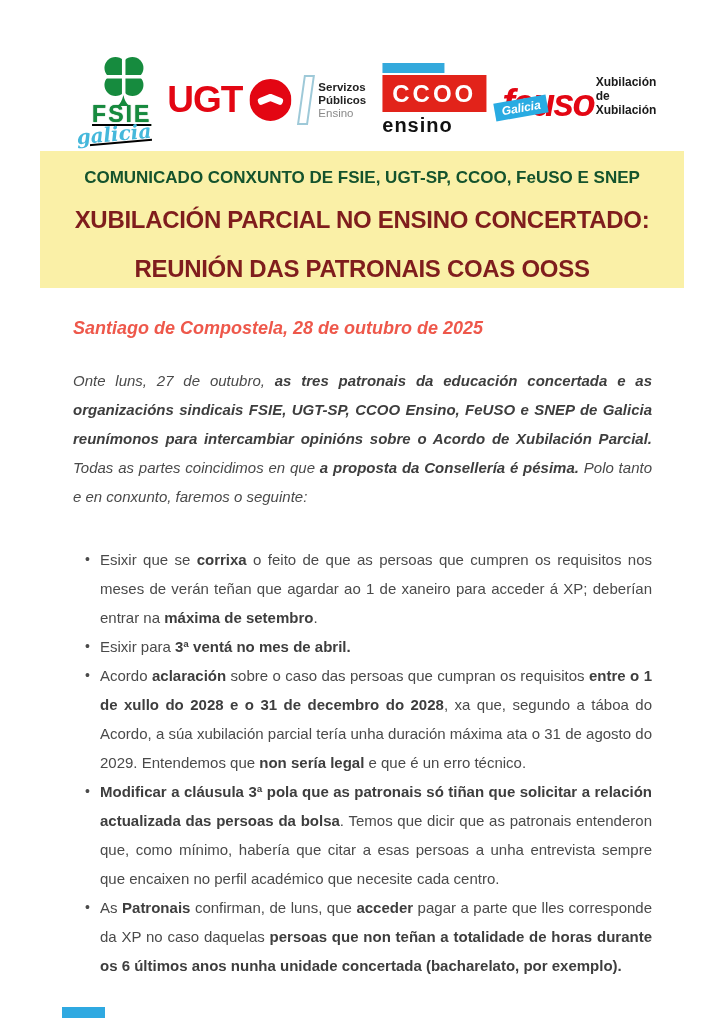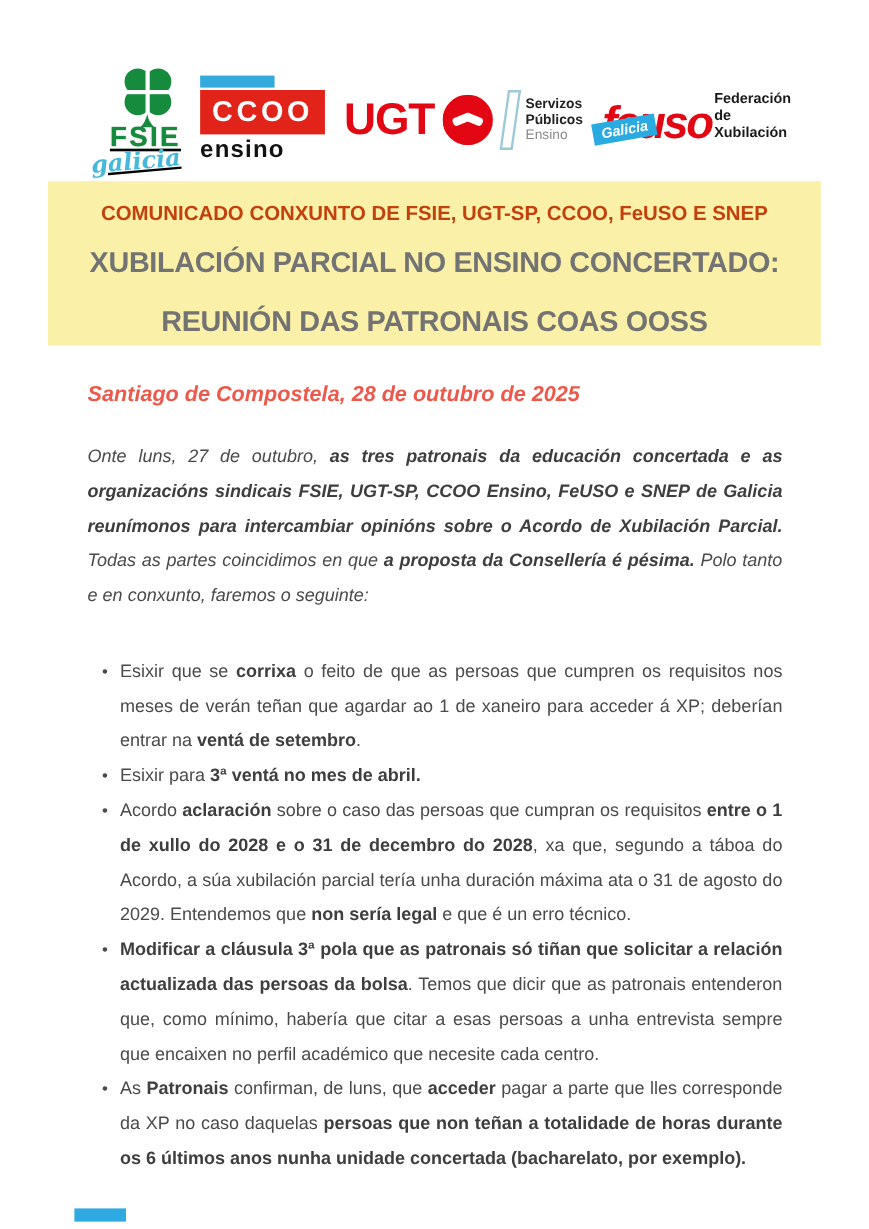--- a/index.html
+++ b/index.html
@@ -36,22 +36,22 @@
               font-weight:700;font-size:12px;padding:2px 7px;transform:rotate(-10deg);}
   .feuso-sub{font-weight:800;color:#1a1a1a;font-size:12px;line-height:14px;margin-bottom:8px;}
 
   .logo-snep{flex-direction:column;align-items:flex-start;}
   .snep-word{color:#7B519C;font-weight:900;font-size:34px;line-height:32px;letter-spacing:0px;}
   .snep-word .s{font-style:italic;margin-right:2px;}
   .snep-sub{color:#7B519C;font-size:8.5px;line-height:10px;margin-left:32px;margin-top:0px;}
 
   
   .banner{position:absolute;top:151px;left:40px;width:644px;height:137px;background:#FAF0A7;text-align:center;}
-  .banner-kicker{margin-top:17px;color:#c2410c;font-weight:800;font-size:17px;}
-  .banner-title{color:#737373;font-weight:800;font-size:24px;letter-spacing:-0.3px;line-height:49px;margin-top:7px;}
+  .banner-kicker{margin-top:17px;color:#14532d;font-weight:800;font-size:17px;}
+  .banner-title{color:#7f1d1d;font-weight:800;font-size:24px;letter-spacing:-0.3px;line-height:49px;margin-top:7px;}
 
   
   .content{position:absolute;left:73px;width:579px;top:318px;}
   .dateline{color:#EE584B;font-weight:700;font-style:italic;font-size:18px;margin:0 0 27px 0;}
   .para{color:#4a4a4a;font-size:15px;line-height:29px;text-align:justify;margin:0;font-style:italic;}
   .para b, .demands li b{color:#3e3e3e;}
   .demands{margin:34px 0 0 0;padding:0 0 0 27px;list-style:none;}
   .demands li{position:relative;color:#4a4a4a;font-size:15px;line-height:29px;text-align:justify;}
   .demands li::before{content:"\2022";position:absolute;left:-15px;top:0;color:#4a4a4a;font-size:14px;}
 
@@ -71,67 +71,67 @@
         <circle cx="20" cy="30" r="11" fill="#168B3E"></circle>
         <circle cx="37" cy="30" r="11" fill="#168B3E"></circle>
         <rect x="26.5" y="0" width="3.5" height="43" fill="#ffffff"></rect>
         <rect x="6" y="20" width="45" height="3.5" fill="#ffffff"></rect>
         <path d="M28 40 Q26 48 22 51 L34 51 Q29 47 28 40 Z" fill="#168B3E"></path>
       </svg>
       <div class="fsie-word">FSIE</div>
       <div class="fsie-region">galicia</div>
     </div>
 
-    <div class="logo logo-ccoo">
-      <div class="ccoo-bluebar"></div>
-      <div class="ccoo-box">CCOO</div>
-      <div class="ccoo-sub">ensino</div>
-    </div>
-
     <div class="logo logo-ugt">
       <span class="ugt-word">UGT</span>
       <svg width="42" height="42" viewBox="0 0 42 42">
         <circle cx="21" cy="21" r="20" fill="#E30613"></circle>
         <rect x="8" y="17" width="16" height="7" rx="3" fill="#ffffff" transform="rotate(-22 16 20)"></rect>
         <rect x="18" y="17" width="16" height="7" rx="3" fill="#ffffff" transform="rotate(22 26 20)"></rect>
         <circle cx="21" cy="21" r="20" fill="none" stroke="#E30613" stroke-width="2"></circle>
       </svg>
       <span class="ugt-divider"></span>
       <span class="ugt-text">
         <span class="b">Servizos</span>
         <span class="b">Públicos</span>
         <span class="g">Ensino</span>
       </span>
     </div>
 
+    <div class="logo logo-ccoo">
+      <div class="ccoo-bluebar"></div>
+      <div class="ccoo-box">CCOO</div>
+      <div class="ccoo-sub">ensino</div>
+    </div>
+
     <div class="logo logo-feuso">
       <span class="feuso-word">feuso</span>
       <span class="feuso-chip">Galicia</span>
       <span class="feuso-sub">
-        <span>Federación</span><br>
+        <span>Xubilación</span><br>
         <span>de Xubilación</span>
       </span>
     </div>
 
 
   </header>
 
   <section class="banner">
     <div class="banner-kicker">COMUNICADO CONXUNTO DE FSIE, UGT-SP, CCOO, FeUSO E SNEP</div>
     <div class="banner-title">
       <span>XUBILACIÓN PARCIAL NO ENSINO CONCERTADO:</span><br>
       <span>REUNIÓN DAS PATRONAIS COAS OOSS</span>
     </div>
   </section>
 
   <section class="content">
     <p class="dateline">Santiago de Compostela, 28 de outubro de 2025</p>
     <p class="para"><span>Onte luns, 27 de outubro, </span><b>as tres patronais da educación concertada e as organizacións sindicais FSIE, UGT-SP, CCOO Ensino, FeUSO e SNEP de Galicia reunímonos para intercambiar opinións sobre o Acordo de Xubilación Parcial.</b><span> Todas as partes coincidimos en que </span><b>a proposta da Consellería é pésima.</b><span> Polo tanto e en conxunto, faremos o seguinte:</span></p>
     <ul class="demands">
-        <li><span>Esixir que se </span><b>corrixa</b><span> o feito de que as persoas que cumpren os requisitos nos meses de verán teñan que agardar ao 1 de xaneiro para acceder á XP; deberían entrar na </span><b>ventá de setembro</b><span>.</span></li>
+        <li><span>Esixir que se </span><b>corrixa</b><span> o feito de que as persoas que cumpren os requisitos nos meses de verán teñan que agardar ao 1 de xaneiro para acceder á XP; deberían entrar na </span><b>máxima de setembro</b><span>.</span></li>
         <li><span>Esixir para </span><b>3ª ventá no mes de abril.</b></li>
         <li><span>Acordo </span><b>aclaración</b><span> sobre o caso das persoas que cumpran os requisitos </span><b>entre o 1 de xullo do 2028 e o 31 de decembro do 2028</b><span>, xa que, segundo a táboa do Acordo, a súa xubilación parcial tería unha duración máxima ata o 31 de agosto do 2029. Entendemos que </span><b>non sería legal</b><span> e que é un erro técnico.</span></li>
         <li><b>Modificar a cláusula 3ª pola que as patronais só tiñan que solicitar a relación actualizada das persoas da bolsa</b><span>. Temos que dicir que as patronais entenderon que, como mínimo, habería que citar a esas persoas a unha entrevista sempre que encaixen no perfil académico que necesite cada centro.</span></li>
         <li><span>As </span><b>Patronais</b><span> confirman, de luns, que </span><b>acceder</b><span> pagar a parte que lles corresponde da XP no caso daquelas </span><b>persoas que non teñan a totalidade de horas durante os 6 últimos anos nunha unidade concertada (bacharelato, por exemplo).</b></li>
       </ul>
 
   </section>
 
   <div class="footer-mark"></div>
 

